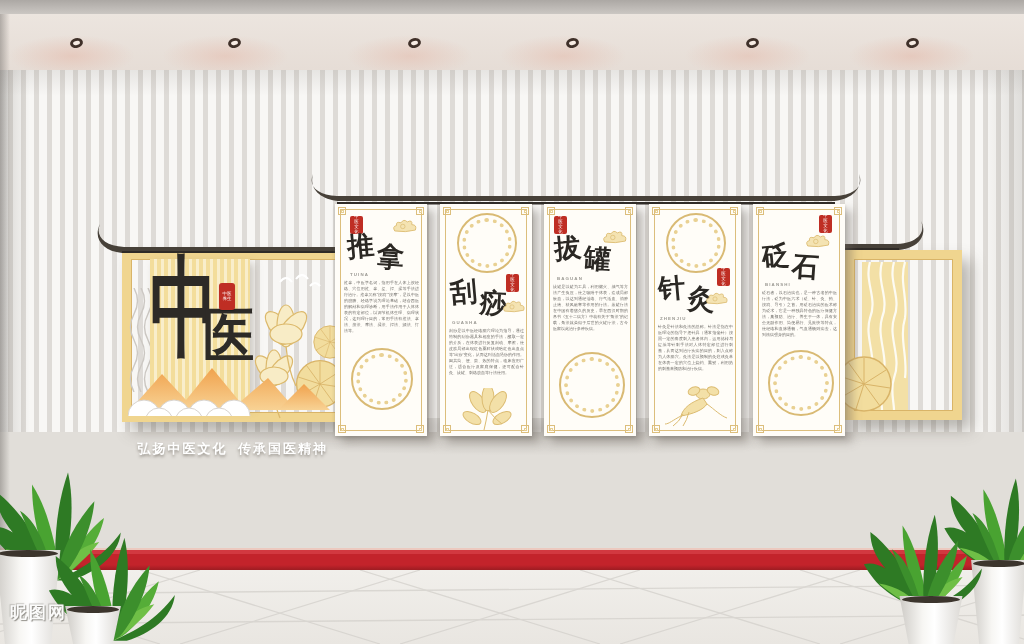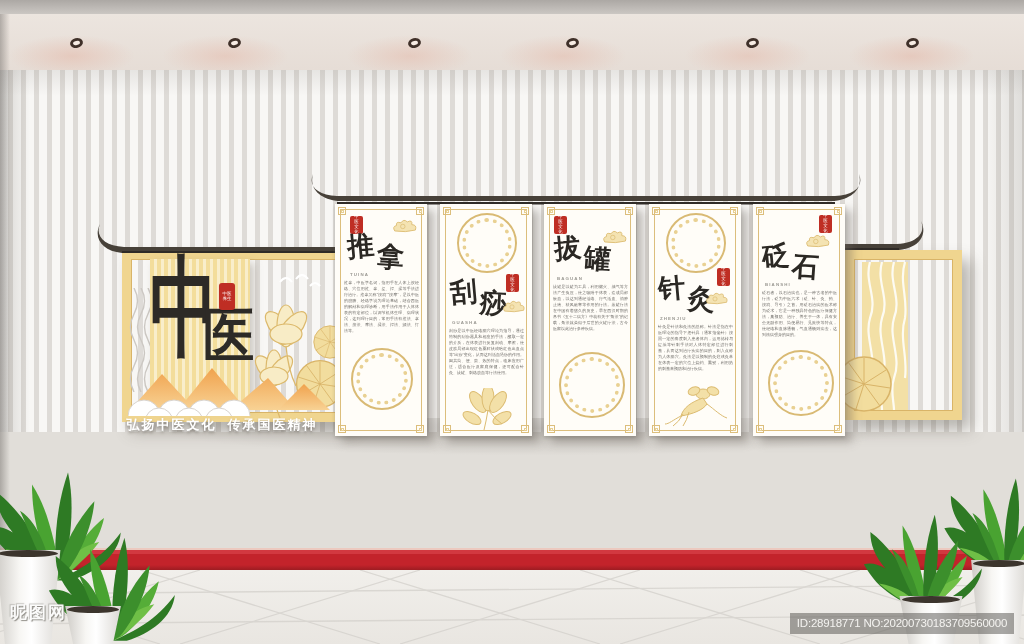--- a/index.html
+++ b/index.html
@@ -235,21 +235,21 @@
     <g fill="#ffffff" stroke="#d8d4cf" stroke-width="1">
       <circle cx="16" cy="58" r="16"></circle>
         <circle cx="46" cy="58" r="16"></circle>
         <circle cx="76" cy="58" r="16"></circle>
       <circle cx="106" cy="58" r="16"></circle>
         <circle cx="31" cy="64" r="14"></circle>
         <circle cx="61" cy="64" r="14"></circle>
       <circle cx="91" cy="64" r="14"></circle>
     </g>
   </svg>
-  <div class="slogan" style="left:116px;top:416px;width:212px;text-align:center;">弘扬中医文化  传承国医精神</div>
+  <div class="slogan" style="left:116px;top:440px;width:212px;text-align:right;font-family:Liberation Serif, serif;">弘扬中医文化  传承国医精神</div>
 
   <div class="gframe" style="left:845px;top:250px;width:117px;height:170px;"></div>
   <svg class="abs" style="left:862px;top:262px;" width="46" height="148">
     <rect x="0" y="0" width="46" height="148" fill="#f3e0a6"></rect>
     <g fill="none" stroke="#fdfbf2" stroke-width="2.2">
       <path d="M8,0 C2,20 16,36 8,56 C2,76 16,96 8,116 C4,128 8,140 8,148"></path>
       <path d="M20,0 C14,20 28,36 20,56 C14,76 28,96 20,116 C16,128 20,140 20,148"></path>
       <path d="M32,0 C26,20 40,36 32,56 C26,76 40,96 32,116 C28,128 32,140 32,148"></path>
       <path d="M43,0 C37,20 46,36 43,56 C37,76 46,96 43,116"></path>
     </g>
@@ -411,15 +411,14 @@
     </svg>
   <div class="pot" style="left:968px;top:560px;width:62px;height:84px;"></div>
   <svg class="abs" style="left:846px;top:502px;" width="156" height="118">
       <use href="#plant" width="156" height="118"></use>
     </svg>
   <div class="pot" style="left:896px;top:596px;width:70px;height:48px;"></div>
 
   <div class="wm-left">
     <span class="wm-logo">昵图网</span>
   </div>
-  <div class="wm-right">ID:28918771 NO:20200730183709560000</div>
 
 </div>
 
 </body></html>

